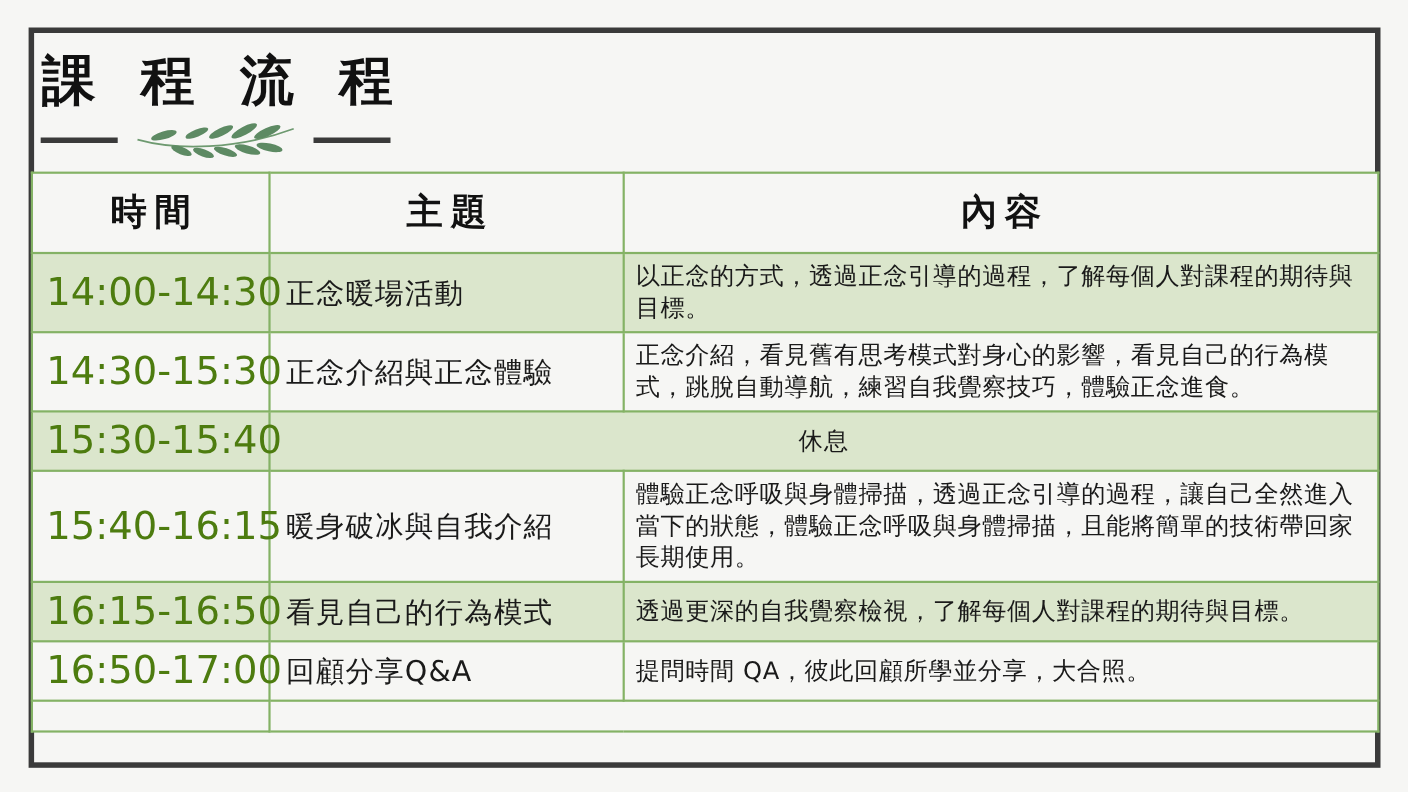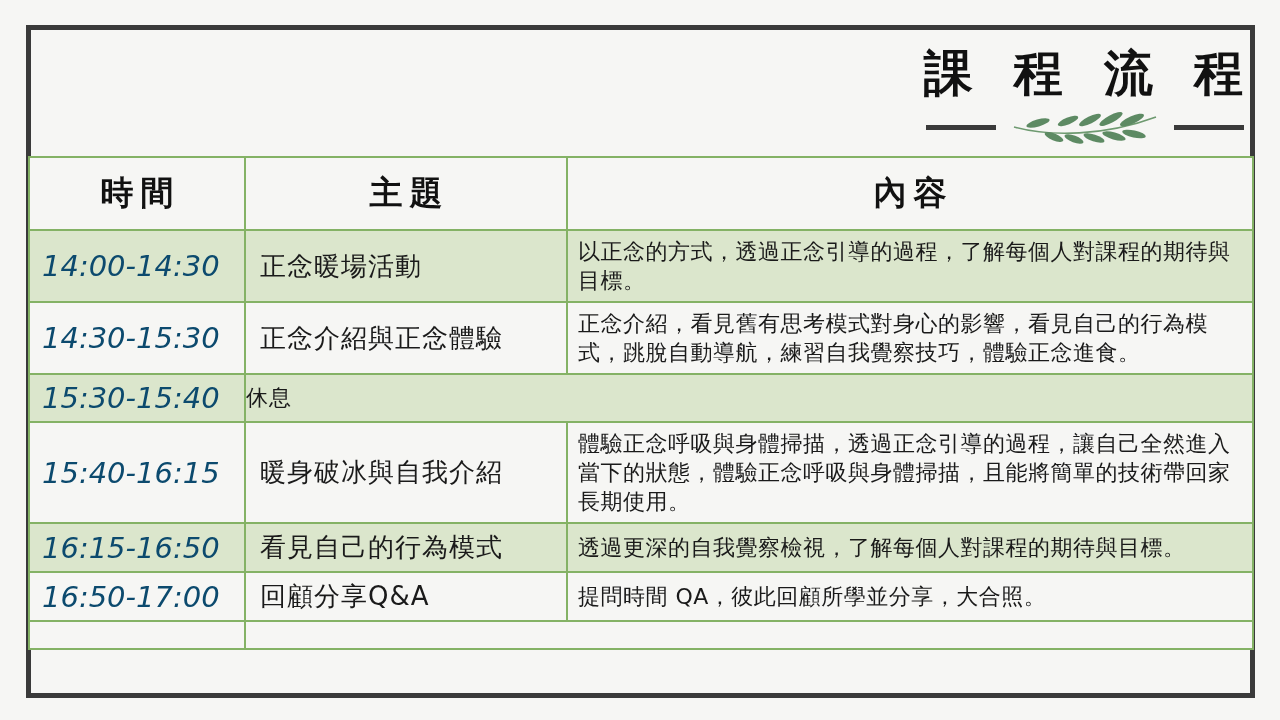--- a/index.html
+++ b/index.html
@@ -36,21 +36,21 @@
 
   
   .title-block {
     position: absolute;
     left: 26px;
     top: 25px;
     width: 1229px;
     height: 131px;
     display: flex;
     flex-direction: column;
-    align-items: flex-end;
+    align-items: flex-start;
     justify-content: flex-start;
     box-sizing: border-box;
   }
   .page-title {
     margin-top: 22px;
     font-size: 49px;
     font-weight: bold;
     letter-spacing: 12px;
     text-indent: 12px;
     color: #111111;
@@ -104,42 +104,42 @@
     letter-spacing: 7px;
     text-indent: 7px;
     color: #111111;
     text-align: center;
   }
 
   tbody tr.shaded td { background: #dbe6cc; }
   tbody tr.plain  td { background: #f6f6f4; }
 
   td.time {
-    font-size: 29px;
+    font-size: 35px;
     padding: 6px 0 6px 12px;
     white-space: nowrap;
-    color: #0c4a6e;
-    font-style: italic;
+    color: #4d7c0f;
   }
   td.topic {
     font-size: 26px;
     padding: 6px 23px 6px 14px;
     color: #1a1a1a;
     letter-spacing: 1px;
     margin-left: 12px;
   }
   td.detail {
     font-size: 22px;
     line-height: 1.32;
     padding: 6px 10px 6px 10px;
     color: #1a1a1a;
     letter-spacing: 0.5px;
   }
   td.break-cell {
     font-size: 22px;
+    text-align: center;
     color: #1a1a1a;
     letter-spacing: 1px;
     padding: 6px 0;
   }
   tr.spacer td {
     height: 15px;
     background: #f6f6f4;
   }
 </style>
 </head>

